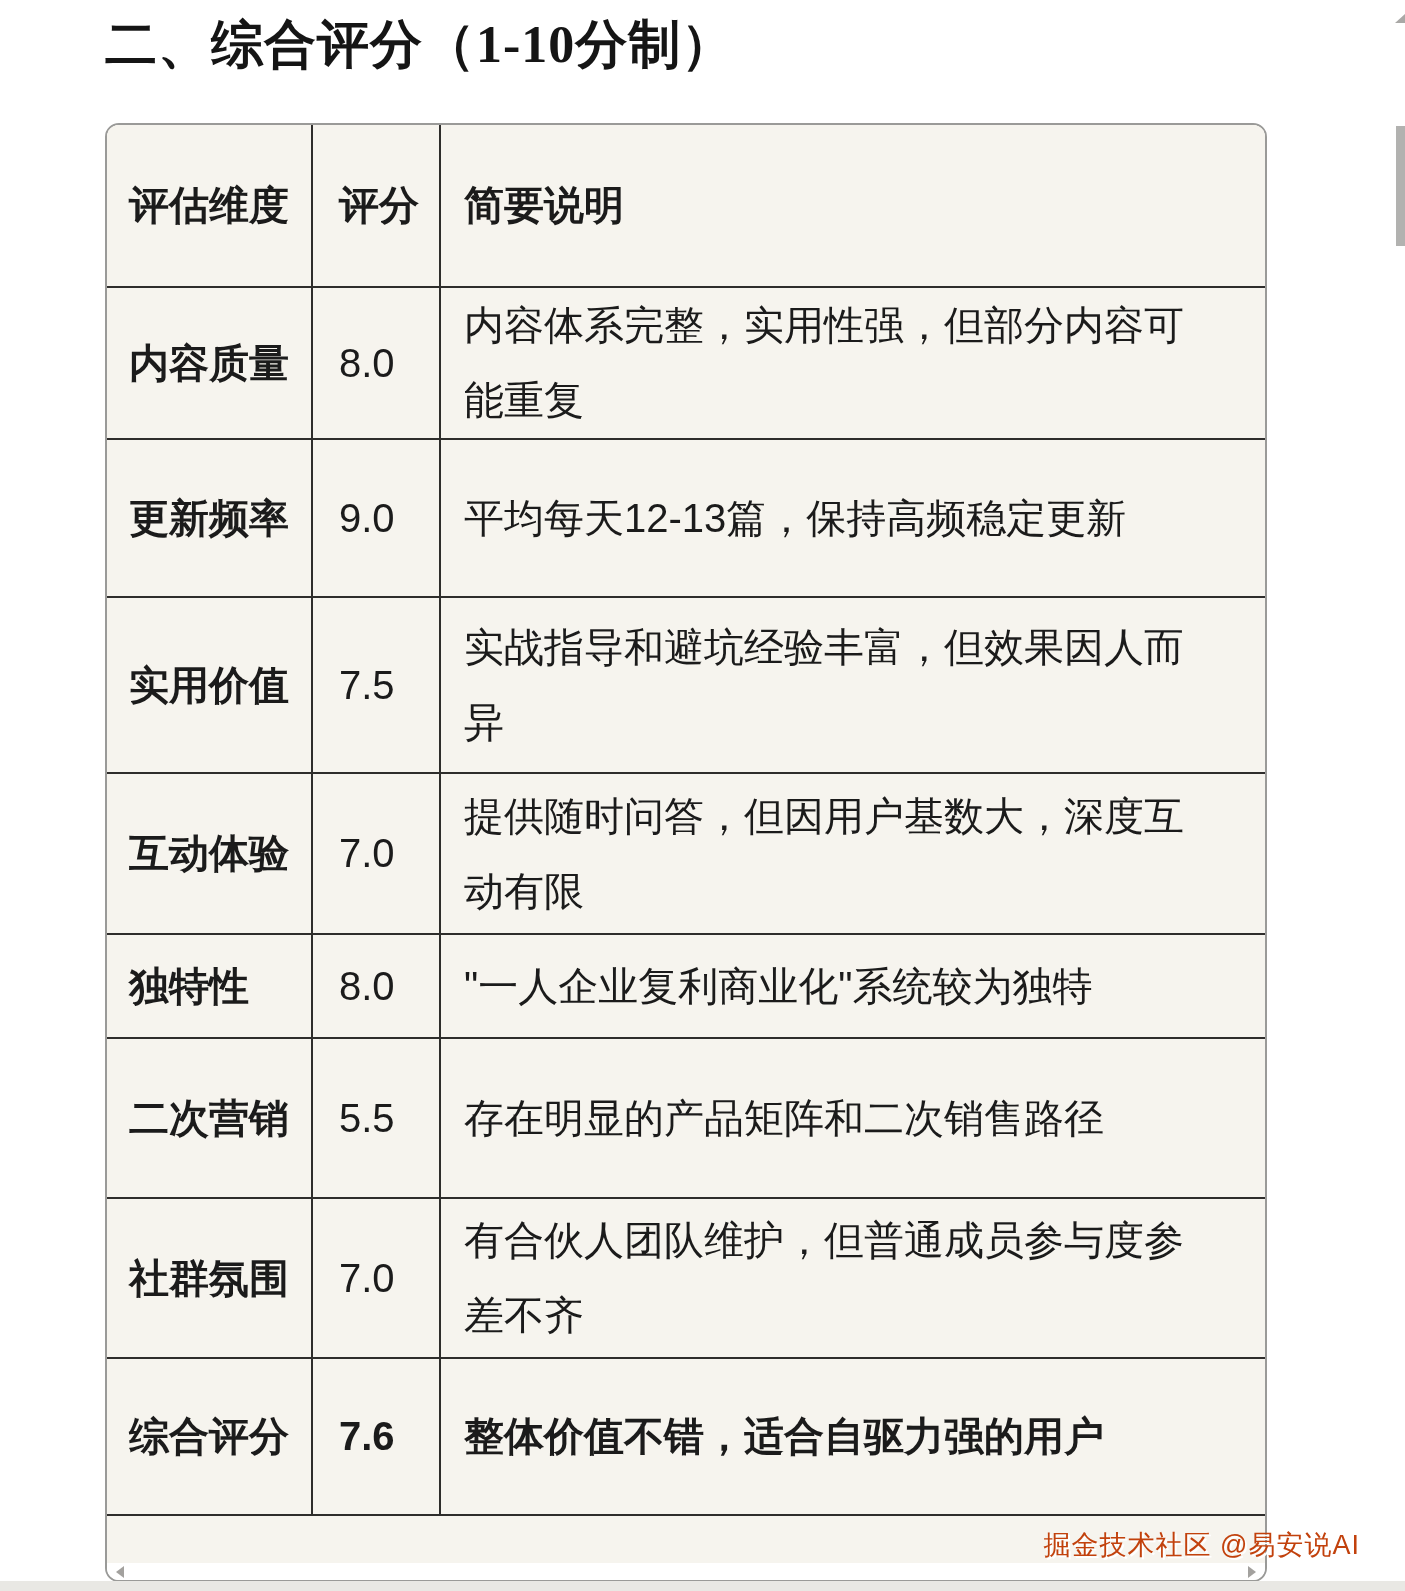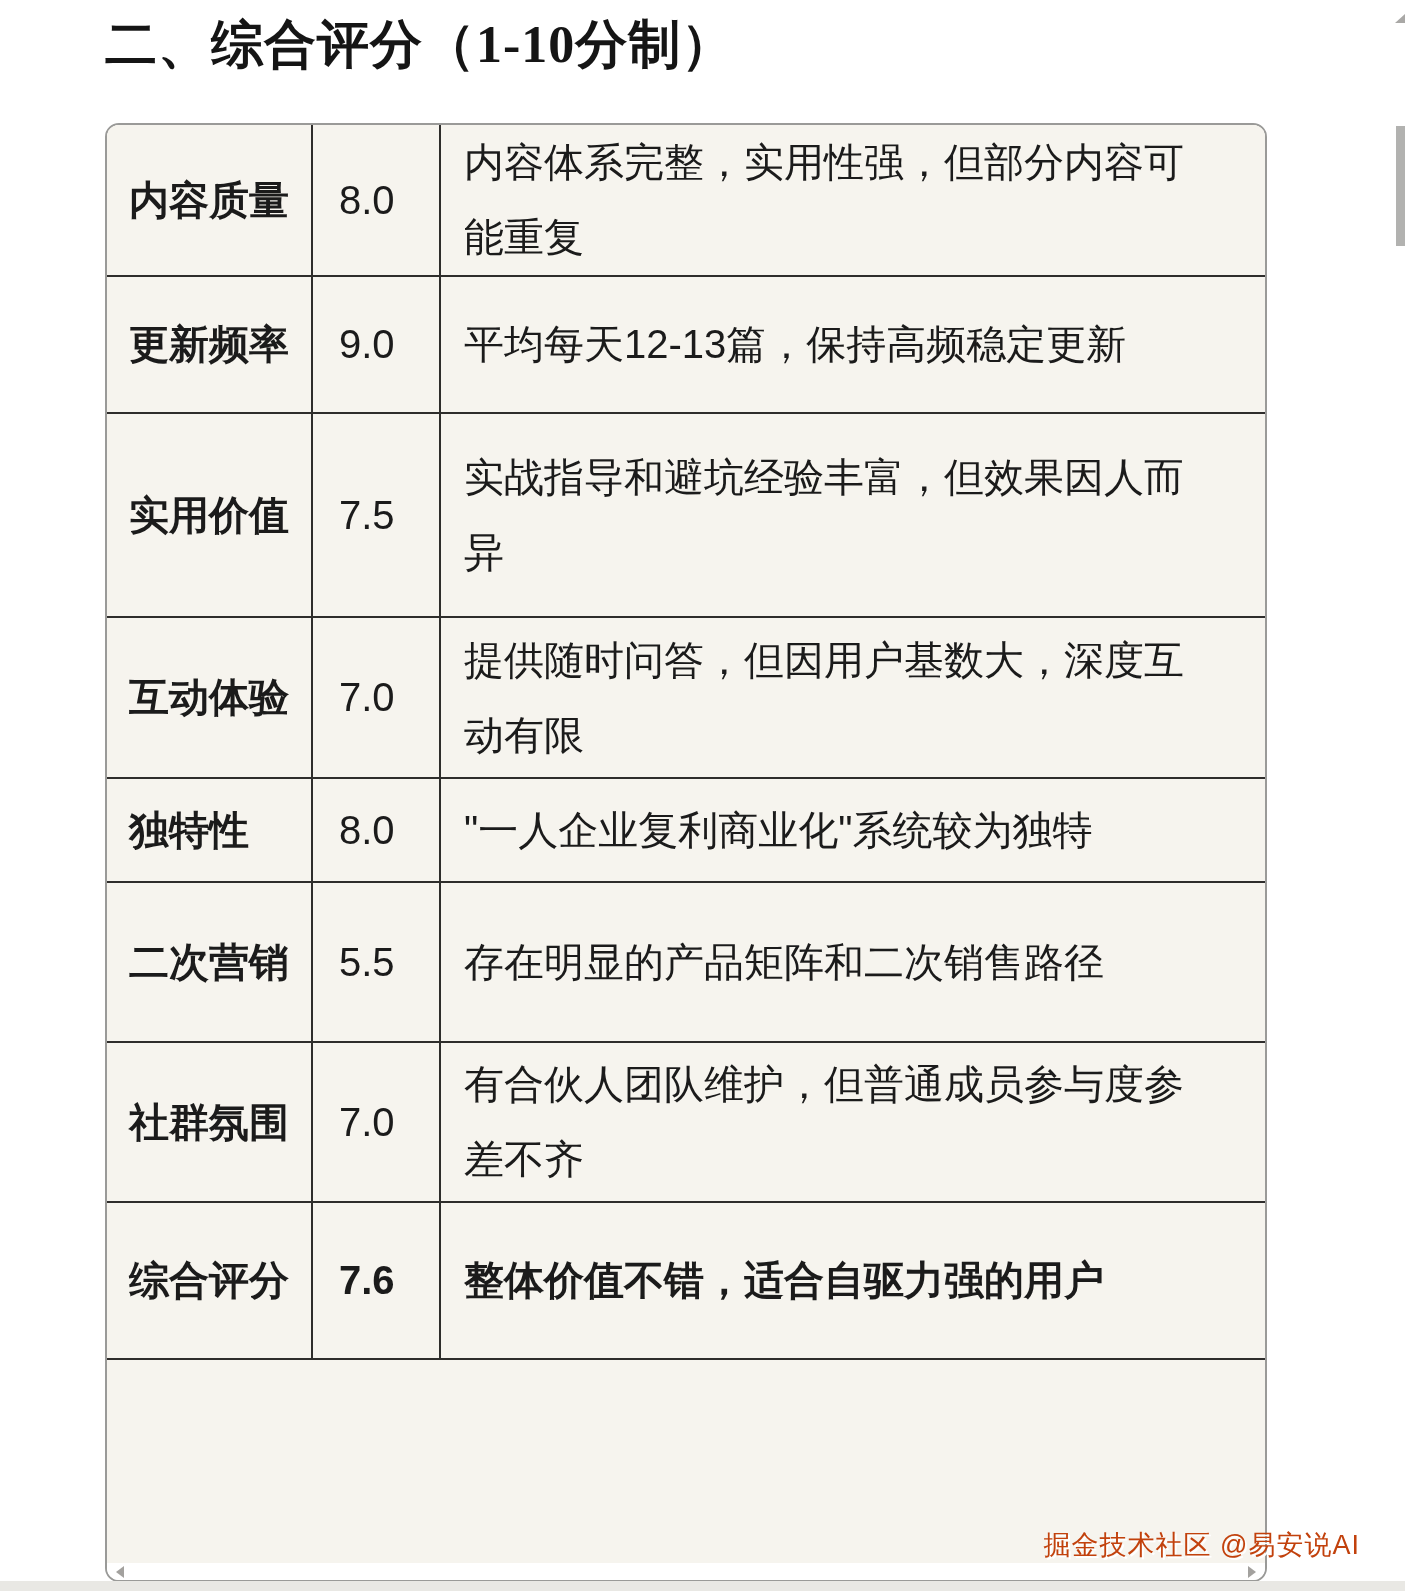--- a/index.html
+++ b/index.html
@@ -74,31 +74,36 @@
 
 <div class="table-card">
   <div class="table-clip">
     <table class="score-table">
       <colgroup>
           <col class="c1">
           <col class="c2">
           <col class="c3">
         </colgroup>
       <tbody>
+          <tr style="height:163px">
+        <th class="cell-dim">评估维度</th>
+        <th class="cell-score">评分</th>
+        <th class="cell-note">简要说明</th>
+      </tr>
       <tr style="height:142px">
         <td class="cell-dim">内容质量</td>
         <td class="cell-score">8.0</td>
         <td class="cell-note">内容体系完整，实用性强，但部分内容可能重复</td>
       </tr>
-      <tr style="height:137px">
+      <tr style="height:158px">
         <td class="cell-dim">更新频率</td>
         <td class="cell-score">9.0</td>
         <td class="cell-note">平均每天12-13篇，保持高频稳定更新</td>
       </tr>
-      <tr style="height:204px">
+      <tr style="height:176px">
         <td class="cell-dim">实用价值</td>
         <td class="cell-score">7.5</td>
         <td class="cell-note">实战指导和避坑经验丰富，但效果因人而异</td>
       </tr>
       <tr style="height:161px">
         <td class="cell-dim">互动体验</td>
         <td class="cell-score">7.0</td>
         <td class="cell-note">提供随时问答，但因用户基数大，深度互动有限</td>
       </tr>
       <tr style="height:104px">

